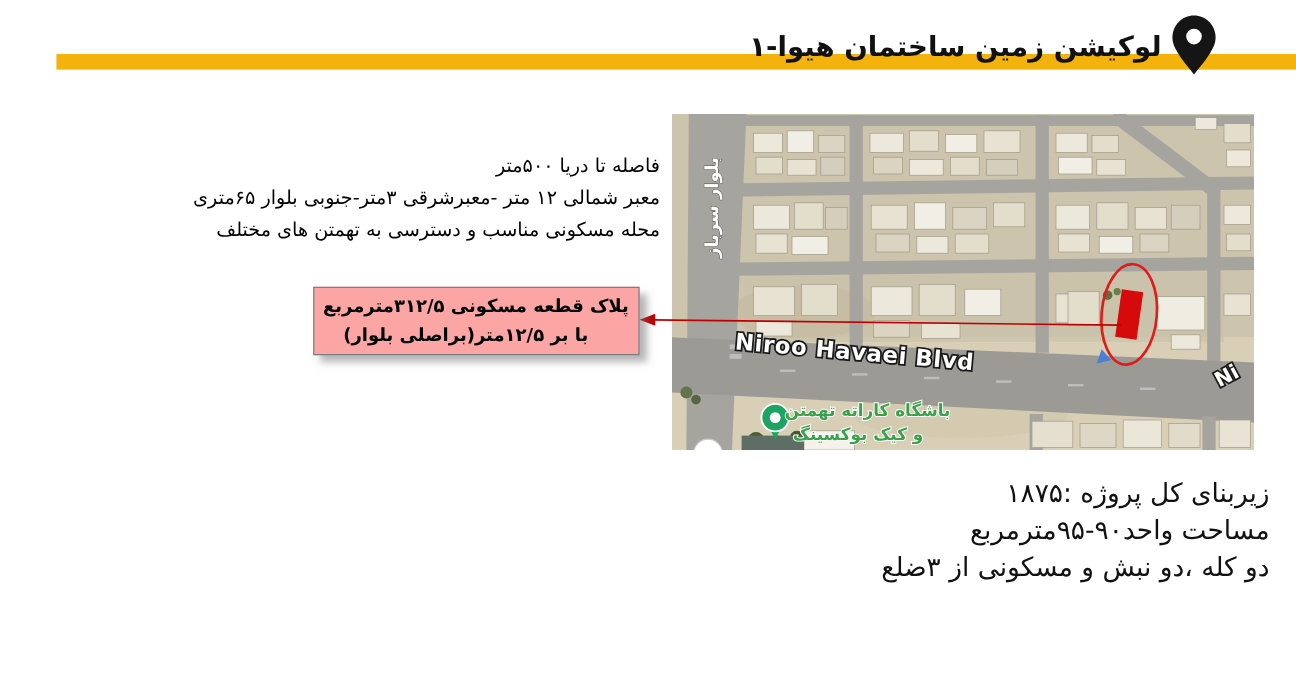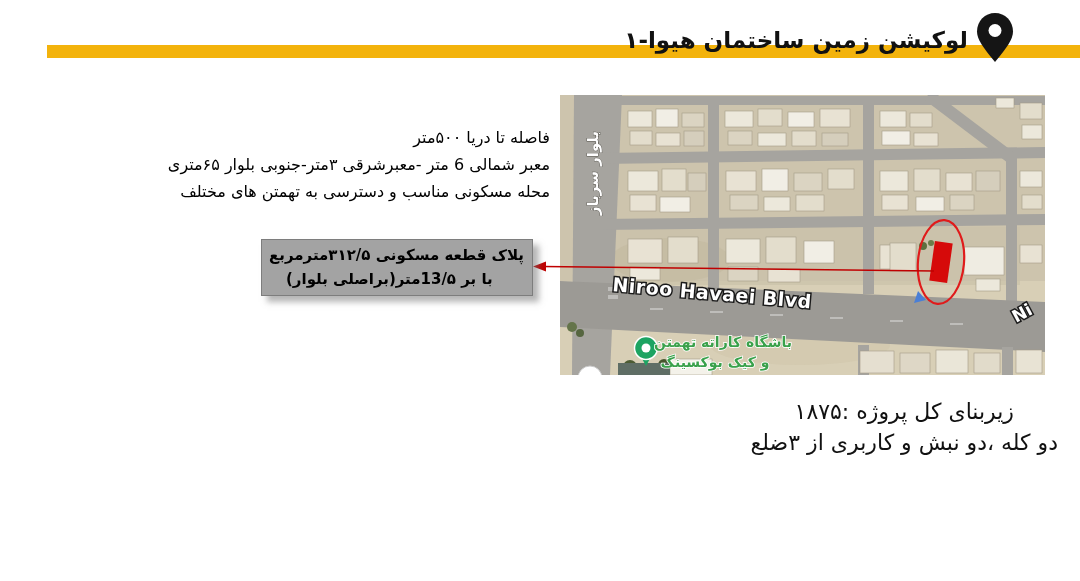--- a/index.html
+++ b/index.html
@@ -8,47 +8,47 @@
   
   .accent-bar{position:absolute;left:47px;top:45px;width:1033px;height:13px;background:#F3B30C;z-index:1;}
   .title{position:absolute;top:27px;right:112px;z-index:3;direction:rtl;white-space:nowrap;
          font-size:23px;font-weight:bold;color:#111;}
   .pin{position:absolute;left:974px;top:12px;width:42px;height:52px;z-index:4;}
   
   .top-info{position:absolute;top:88px;right:530px;width:470px;z-index:2;direction:rtl;text-align:right;
             font-size:16px;font-weight:normal;line-height:27px;white-space:nowrap;margin-top:36px;}
   
   .callout{position:absolute;left:261px;top:239px;width:272px;box-sizing:border-box;z-index:5;
-           background:#a3a3a3;border:1px solid #7d7d7d;box-shadow:6px 6px 6px rgba(110,110,110,.5);
+           background:#fca5a5;border:1px solid #7d7d7d;box-shadow:6px 6px 6px rgba(110,110,110,.5);
            padding:3px 8px 4px 24px;direction:rtl;text-align:left;
            font-size:15px;font-weight:bold;line-height:24px;white-space:nowrap;}
   
   .map{position:absolute;left:560px;top:95px;width:485px;height:280px;overflow:hidden;z-index:1;background:#cdc4ad;}
   
   .overlay{position:absolute;left:0;top:0;width:1080px;height:581px;z-index:4;pointer-events:none;}
   
-  .bottom-info{position:absolute;top:396px;right:22px;z-index:2;direction:rtl;text-align:center;
+  .bottom-info{position:absolute;top:396px;right:22px;z-index:2;direction:rtl;text-align:right;
                font-size:22px;font-weight:normal;line-height:31px;white-space:nowrap;color:#111;}
   .maptext{font-weight:bold;paint-order:stroke;}
 </style>
 </head>
 <body>
 
 <div class="page">
 
   <div class="accent-bar"></div>
   <div class="title">لوکیشن زمین ساختمان  هیوا-۱</div>
   <svg class="pin" viewBox="0 0 42 52">
     <path d="M21 1 C11 1 3 9 3 19.5 C3 27.5 9.5 36 21 50 C32.5 36 39 27.5 39 19.5 C39 9 31 1 21 1 Z" fill="#151515"></path>
     <circle cx="21" cy="18.5" r="6.5" fill="#ffffff"></circle>
   </svg>
 
   <div class="top-info">
     <div>فاصله تا دریا ۵۰۰متر</div>
-    <div>معبر شمالی 6 متر -معبرشرقی ۳متر-جنوبی بلوار ۶۵متری</div>
+    <div>معبر شمالی ۱۲ متر -معبرشرقی ۳متر-جنوبی بلوار ۶۵متری</div>
     <div>محله مسکونی مناسب و دسترسی به تهمتن های مختلف</div>
   </div>
 
   <div class="map">
     <svg width="485" height="280" viewBox="0 0 485 280">
 
       <rect x="0" y="0" width="485" height="280" fill="#cdc4ad"></rect>
       <rect x="0" y="186" width="485" height="94" fill="#d8cfb6"></rect>
       <rect x="60" y="132" width="400" height="58" fill="#cbc2a9" opacity="0.7"></rect>
       <ellipse cx="110" cy="165" rx="60" ry="22" fill="#c2b89e" opacity="0.5"></ellipse>
@@ -167,26 +167,27 @@
       <text class="maptext" transform="translate(38 78) rotate(-90)" text-anchor="middle" direction="rtl" font-size="15" fill="#ffffff" stroke="#55524b" stroke-width="0.8">بلوار سرباز</text>
       <text class="maptext" x="52" y="196" transform="rotate(5 52 196)" font-size="19" fill="#ffffff" stroke="#1a1a1a" stroke-width="3" letter-spacing="0.5">Niroo Havaei Blvd</text>
       <text class="maptext" x="456" y="228" transform="rotate(-28 456 228)" font-size="17" fill="#ffffff" stroke="#1a1a1a" stroke-width="3">Ni</text>
       <text class="maptext" x="163" y="252" text-anchor="middle" direction="rtl" font-size="14" fill="#3aa14b" stroke="#ffffff" stroke-width="1.6">باشگاه کاراته تهمتن</text>
       <text class="maptext" x="155" y="272" text-anchor="middle" direction="rtl" font-size="14" fill="#3aa14b" stroke="#ffffff" stroke-width="1.6">و کیک بوکسینگ</text>
     </svg>
   </div>
 
   <div class="callout">
     <div>پلاک قطعه مسکونی ۳۱۲/۵مترمربع</div>
-    <div>با بر 13/۵متر(براصلی بلوار)</div>
+    <div>با بر ۱۲/۵متر(براصلی بلوار)</div>
   </div>
 
   <svg class="overlay">
     <line x1="543" y1="266.5" x2="934" y2="271" stroke="#C00000" stroke-width="1.4"></line>
     <polygon points="533,266.5 546,261.5 546,271.5" fill="#C00000"></polygon>
   </svg>
 
   <div class="bottom-info">
     <div>زیربنای کل پروژه :۱۸۷۵</div>
-    <div>دو کله ،دو نبش و کاربری از ۳ضلع</div>
+    <div>مساحت واحد۹۰-۹۵مترمربع</div>
+    <div>دو کله ،دو نبش و مسکونی از ۳ضلع</div>
   </div>
 
 </div>
 
 </body></html>

